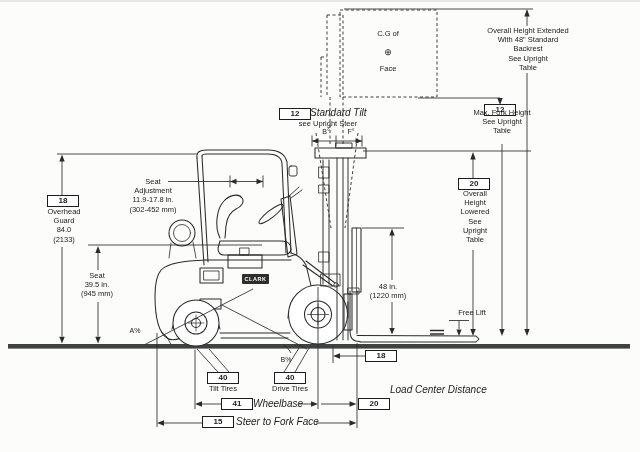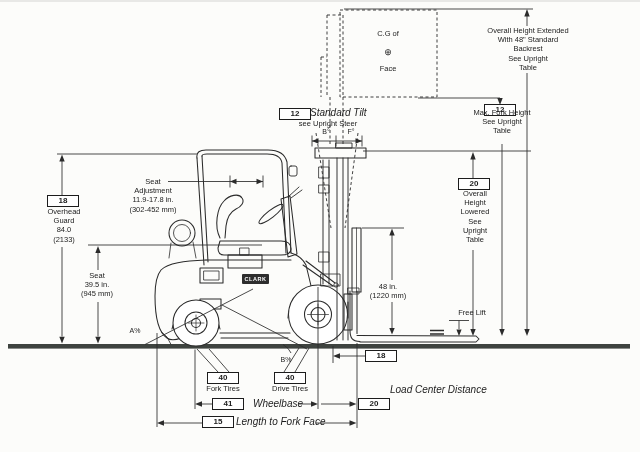--- a/index.html
+++ b/index.html
@@ -217,29 +217,29 @@
 (1220 mm)</div>
 
 <div class="lbl" style="left:472px;top:306px">Free Lift</div>
 
 <div class="lbl sm" style="left:135px;top:324px">A%</div>
 <div class="lbl sm" style="left:286px;top:353px">B%</div>
 
 <div class="nbox" style="left:381px;top:348px">18</div>
 
 <div class="nbox" style="left:223px;top:370px">40</div>
-<div class="lbl" style="left:223px;top:382px">Fork Tires</div>
+<div class="lbl" style="left:223px;top:382px">Tilt Tires</div>
 
 <div class="nbox" style="left:290px;top:370px">40</div>
 <div class="lbl" style="left:290px;top:382px">Drive Tires</div>
 
-<div class="nbox" style="left:228px;top:396px">41</div>
+<div class="nbox" style="left:237px;top:396px">41</div>
 <div class="lbl-l" style="left:253px;top:397px">Wheelbase</div>
 
 <div class="nbox" style="left:374px;top:396px">20</div>
 <div class="lbl-l" style="left:390px;top:383px">Load Center Distance</div>
 
 <div class="nbox" style="left:218px;top:414px">15</div>
-<div class="lbl-l" style="left:236px;top:415px">Length to Fork Face</div>
+<div class="lbl-l" style="left:236px;top:415px">Steer to Fork Face</div>
 
 <div class="brand" style="left:242px;top:272px">CLARK</div>
 
 </div>
 
 </body></html>

